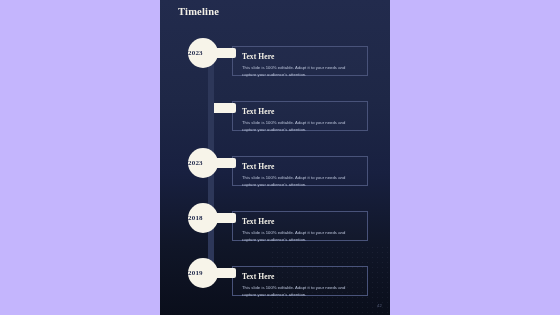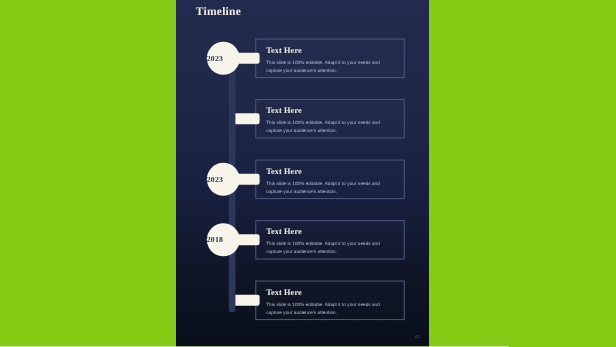--- a/index.html
+++ b/index.html
@@ -11,21 +11,21 @@
     width: 560px;
     height: 315px;
     overflow: hidden;
     font-family: "Liberation Sans", sans-serif;
   }
 
   .page {
     position: relative;
     width: 560px;
     height: 315px;
-    background: #84cc16;
+    background: #c4b5fd;
   }
 
   
   .slide {
     position: absolute;
     left: 160px;
     top: 0px;
     width: 230px;
     height: 315px;
     background: linear-gradient(180deg,
@@ -113,23 +113,23 @@
     width: 22px;
     height: 10px;
     background: #f7f4e9;
     border-radius: 0 2px 2px 0;
     z-index: 2;
   }
 
   .box {
     position: absolute;
     left: 72px;
-    top: 1px;
+    top: 12px;
     width: 136px;
-    height: 36px;
+    height: 30px;
     border: 0.7px solid #49537a;
     box-sizing: border-box;
     padding: 5px 7px 8px 9px;
     background: rgba(255,255,255,0.012);
   }
 
   .box-title {
     font-family: "Liberation Serif", serif;
     font-size: 7.5px;
     font-weight: 700;
@@ -208,20 +208,23 @@
           <span class="node-year">2018</span>
         </div>
         <div class="box">
           <div class="box-title">Text Here</div>
           <div class="box-body">This slide is 100% editable. Adapt it to your needs and capture your audience's attention.</div>
         </div>
       </div>
 
       <div class="row">
         <div class="tab"></div>
+        <div class="node">
+          <span class="node-year">2019</span>
+        </div>
         <div class="box">
           <div class="box-title">Text Here</div>
           <div class="box-body">This slide is 100% editable. Adapt it to your needs and capture your audience's attention.</div>
         </div>
       </div>
 
     </div>
 
     <div class="page-number">42</div>
 

